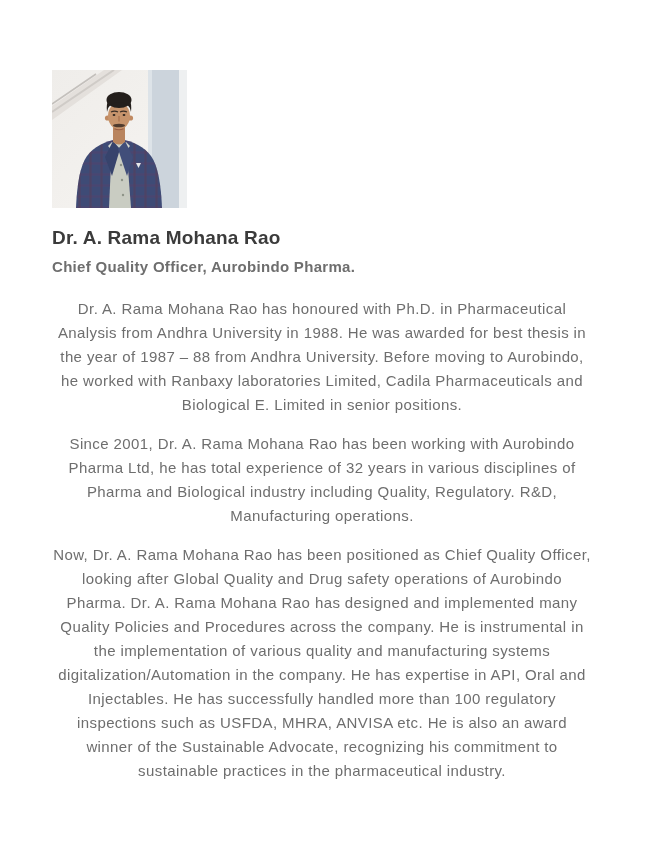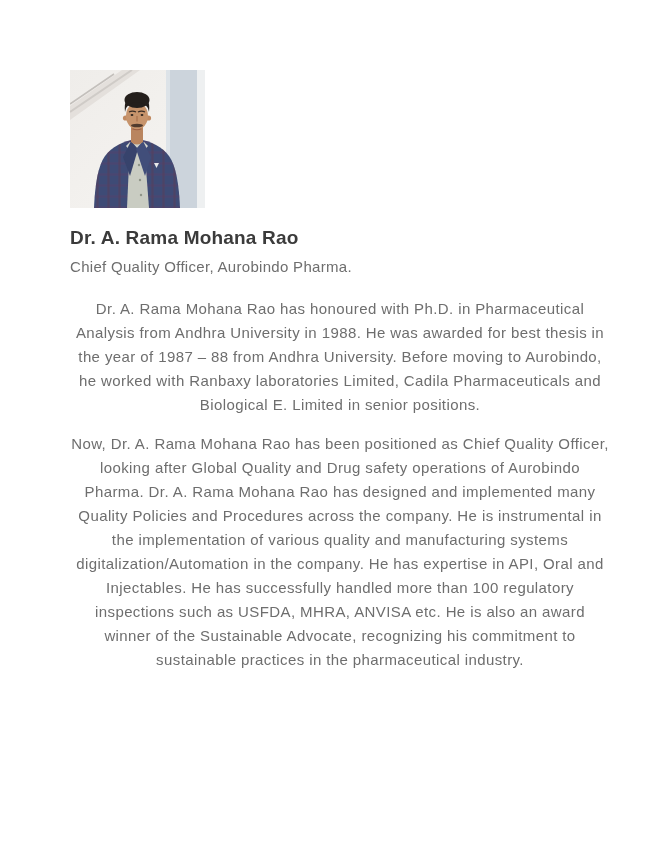--- a/index.html
+++ b/index.html
@@ -6,21 +6,21 @@
   body {
     width: 654px;
     height: 843px;
     background: #ffffff;
     font-family: "Liberation Sans", sans-serif;
     overflow: hidden;
     position: relative;
   }
   .content {
     position: absolute;
-    left: 70px;
+    left: 52px;
     top: 70px;
     width: 540px;
   }
   .photo-wrap {
     width: 135px;
     height: 138px;
     margin: 0 0 20px 0;
     display: block;
     overflow: hidden;
   }
@@ -32,20 +32,21 @@
     letter-spacing: 0.2px;
     margin: 0 0 10px 0;
     line-height: 20px;
   }
   p.role {
     font-size: 15px;
     color: #6e6e6e;
     letter-spacing: 0.3px;
     margin: 0 0 21px 0;
     line-height: 18px;
+    font-weight: bold;
   }
   p.bio {
     font-size: 15px;
     line-height: 24px;
     color: #6e6e6e;
     letter-spacing: 0.4px;
     margin: 0 0 15px 0;
     text-align: center;
   }
 </style>
@@ -104,16 +105,17 @@
       <path d="M 62.5 58.8 Q 67 60.8 71.5 58.8" stroke="#9c5f45" stroke-width="1.1" fill="none"></path>
     </svg>
   </div>
 
   <h1 class="name">Dr. A. Rama Mohana Rao</h1>
 
   <p class="role">Chief Quality Officer, Aurobindo Pharma.</p>
 
   <p class="bio">Dr. A. Rama Mohana Rao has honoured with Ph.D. in Pharmaceutical Analysis from Andhra University in 1988. He was awarded for best thesis in the year of 1987 – 88 from Andhra University. Before moving to Aurobindo, he worked with Ranbaxy laboratories Limited, Cadila Pharmaceuticals and Biological E. Limited in senior positions.</p>
 
+  <p class="bio">Since 2001, Dr. A. Rama Mohana Rao has been working with Aurobindo Pharma Ltd, he has total experience of 32 years in various disciplines of Pharma and Biological industry including Quality, Regulatory. R&amp;D, Manufacturing operations.</p>
 
   <p class="bio">Now, Dr. A. Rama Mohana Rao has been positioned as Chief Quality Officer, looking after Global Quality and Drug safety operations of Aurobindo Pharma. Dr. A. Rama Mohana Rao has designed and implemented many Quality Policies and Procedures across the company. He is instrumental in the implementation of various quality and manufacturing systems digitalization/Automation in the company. He has expertise in API, Oral and Injectables. He has successfully handled more than 100 regulatory inspections such as USFDA, MHRA, ANVISA etc. He is also an award winner of the Sustainable Advocate, recognizing his commitment to sustainable practices in the pharmaceutical industry.</p>
 
 </main>
 
 </body></html>

